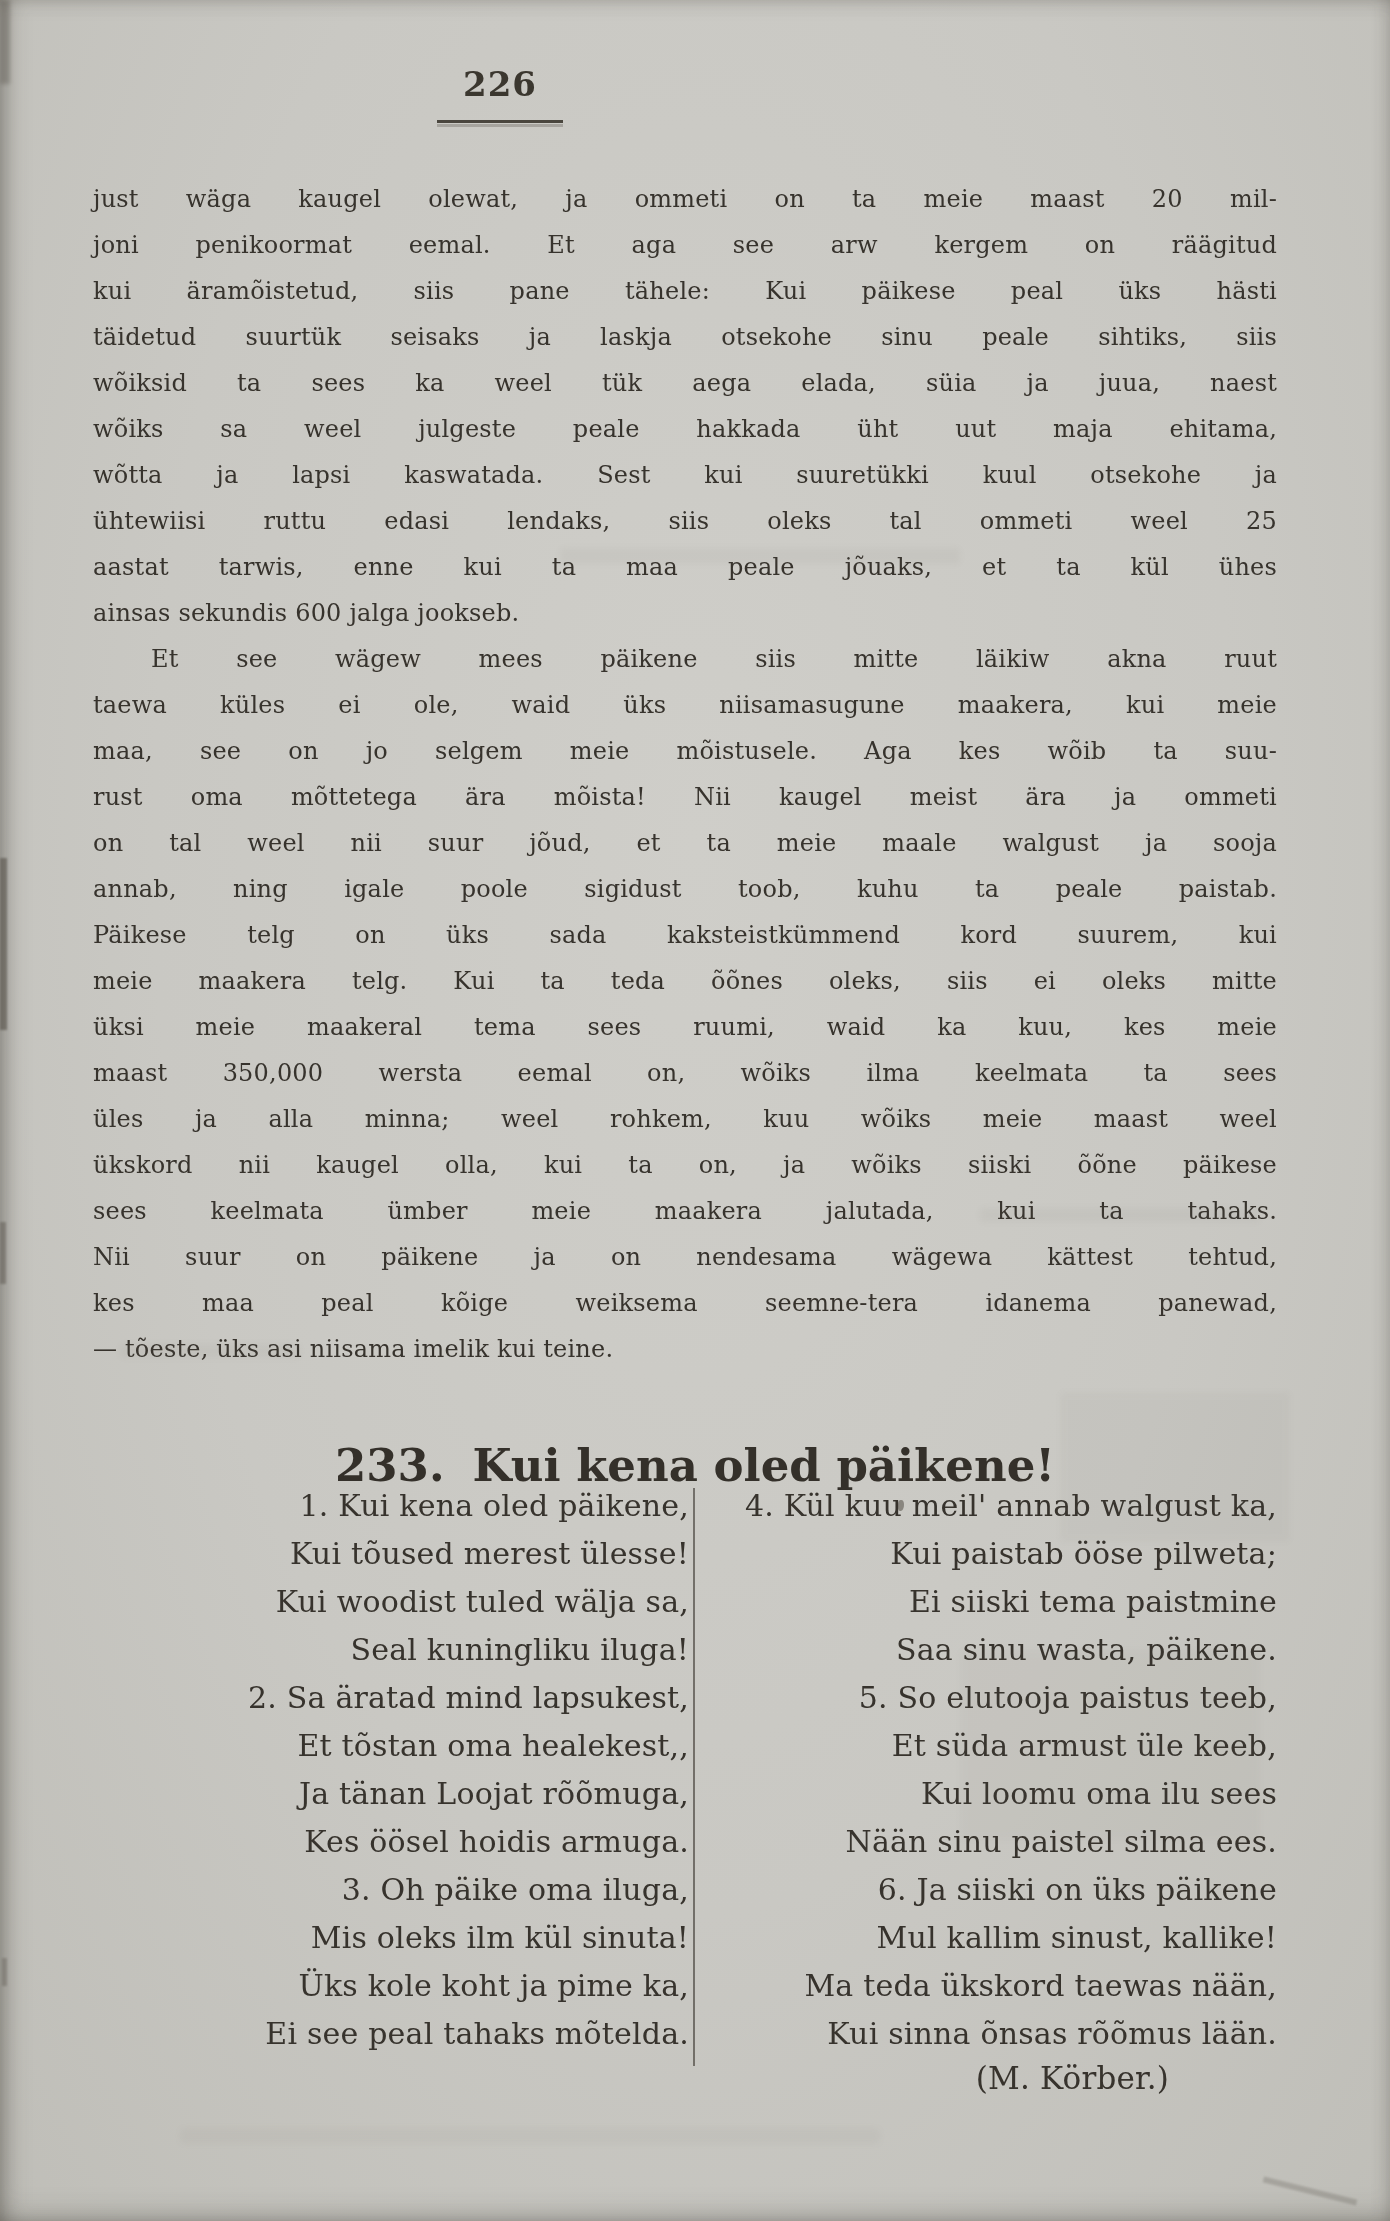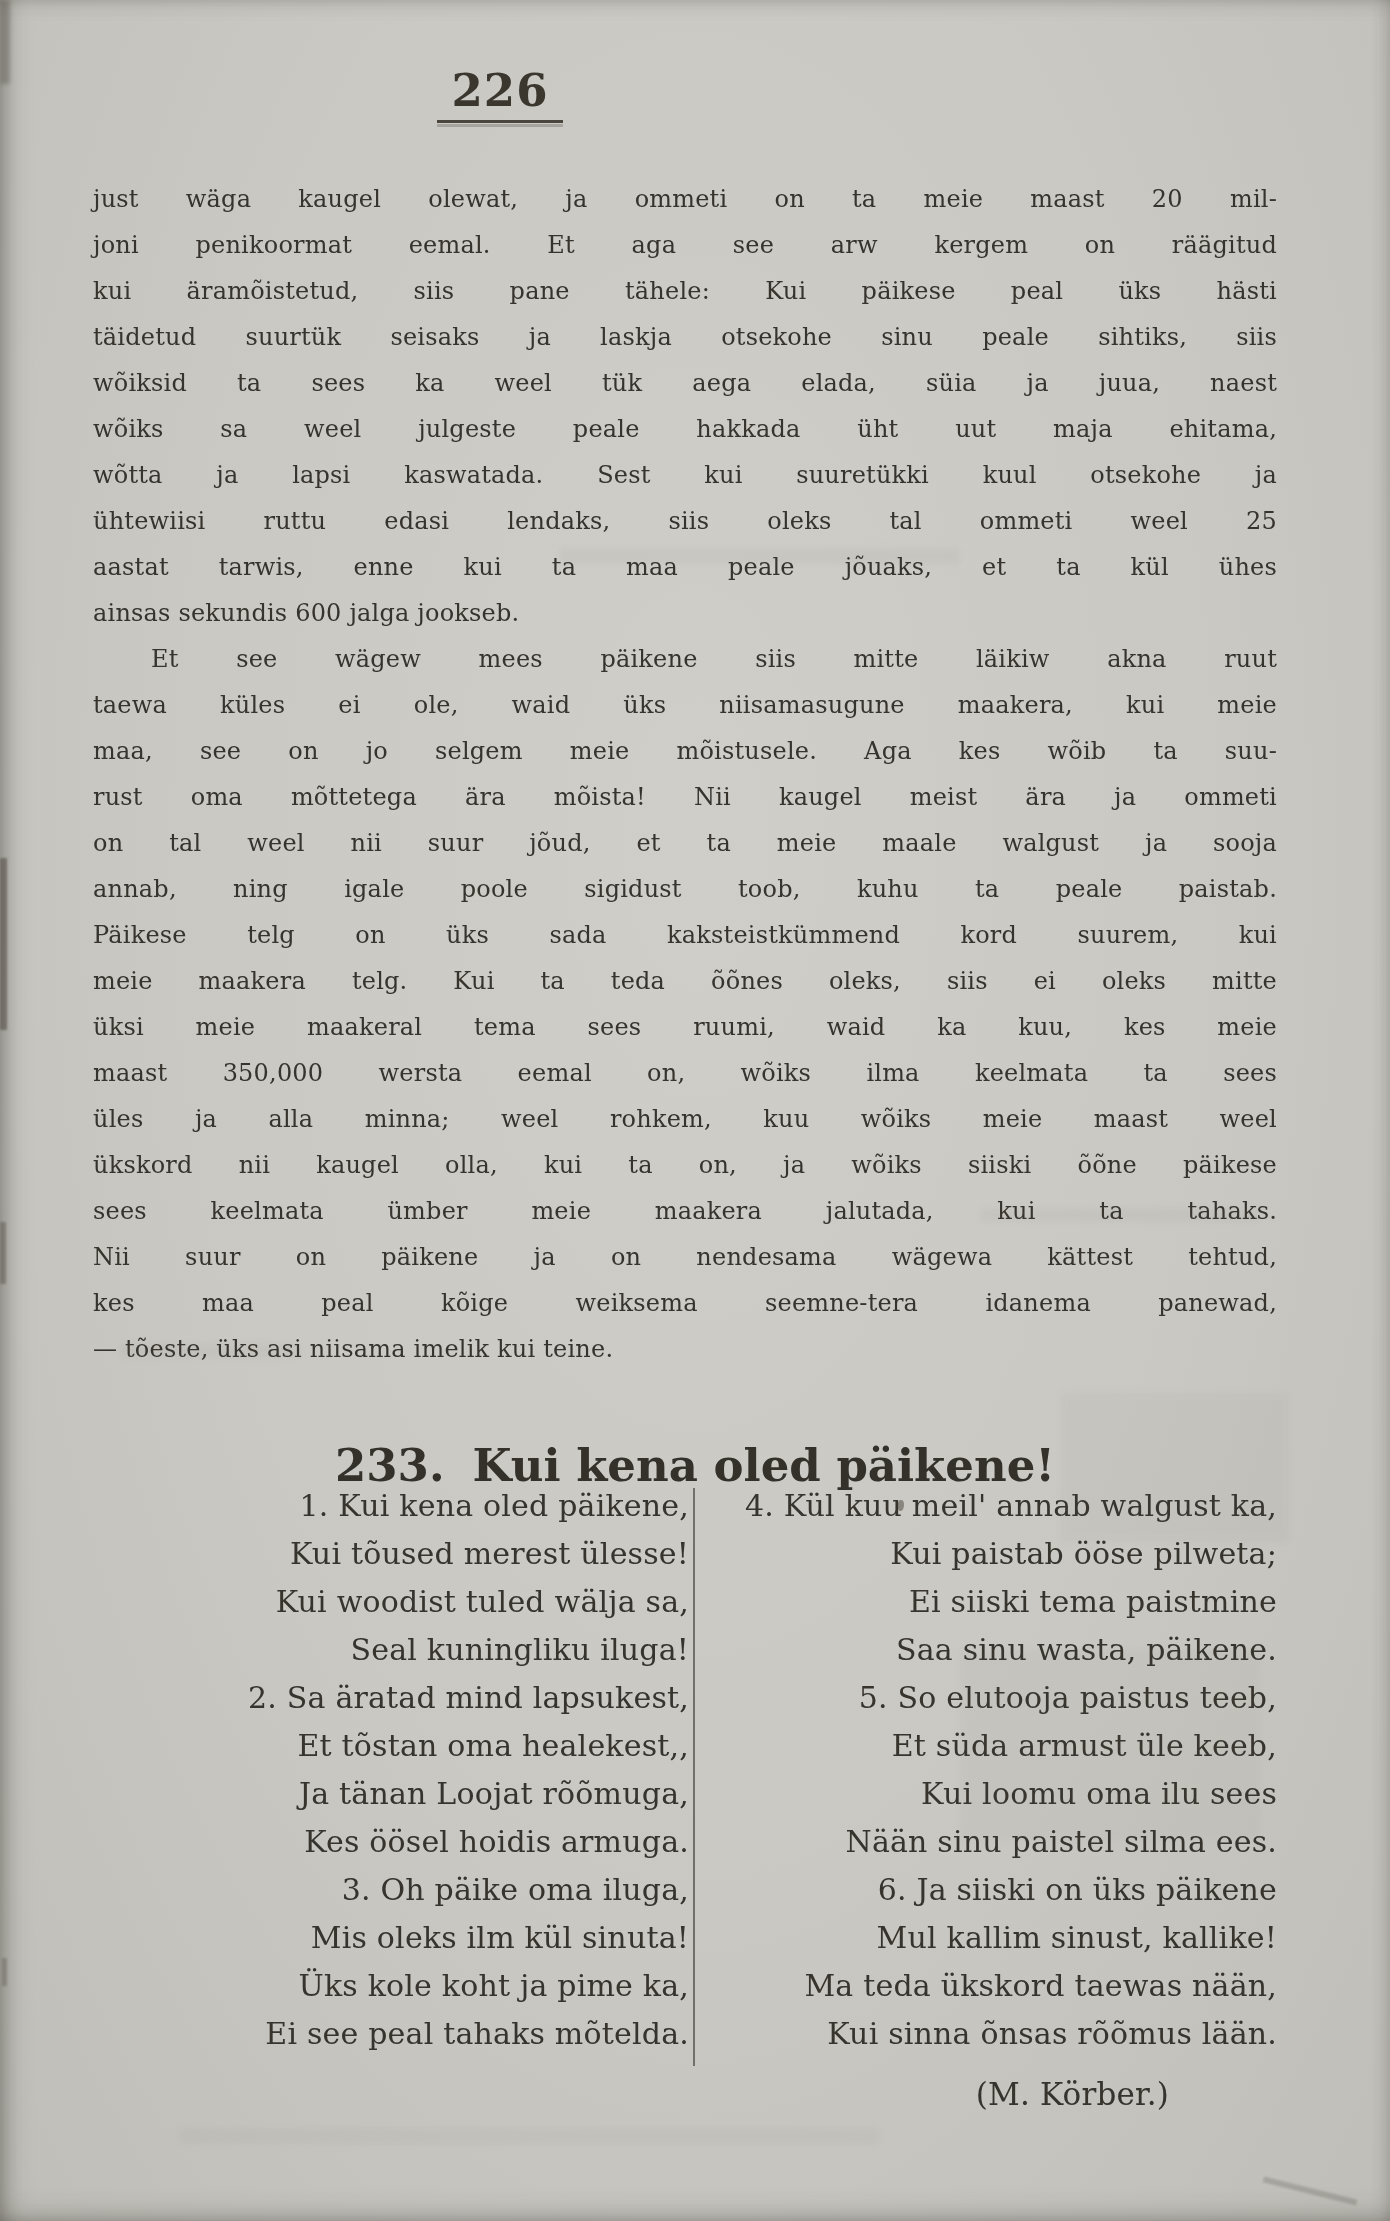--- a/index.html
+++ b/index.html
@@ -17,21 +17,21 @@
     box-shadow:
       inset 16px 0 26px -14px rgba(58,53,46,.5),
       inset -12px 0 22px -16px rgba(58,53,46,.33),
       inset 0 -18px 32px -20px rgba(58,53,46,.4),
       inset 0 12px 26px -18px rgba(58,53,46,.28);
   }
 
   
   .page-number{
     position:absolute;top:64px;left:0;width:1000px;
-    text-align:center;font-size:45px;font-weight:bold;letter-spacing:1px;
+    text-align:center;font-size:34px;font-weight:bold;letter-spacing:1px;
     color:#3b372f;
   }
   .page-number-rule{
     position:absolute;top:120px;left:437px;width:126px;height:3px;
     background:#4a463e;
     box-shadow:0 4px 0 rgba(74,70,62,.28);
   }
 
   
   .body-text{
@@ -60,21 +60,21 @@
   .poem-col{position:absolute;top:0;}
   .poem-col.left{left:38px;width:548px;}
   .poem-col.right{left:614px;width:560px;}
   .poem-col .line{text-align:right;}
   .poem-col .line.stanza-start{text-indent:26px;}
   .poem-divider{
     position:absolute;left:590px;top:6px;width:2px;height:578px;
     background:rgba(56,51,45,.6);
   }
   .signature{
-    position:absolute;top:588px;left:614px;width:452px;
+    position:absolute;top:572px;left:614px;width:452px;
     text-align:right;font-size:31px;
   }
 
   
   .artifact{position:absolute;background:#474139;pointer-events:none;}
   .a-edge1{left:0;top:858px;width:7px;height:172px;opacity:.5;filter:blur(1px);}
   .a-edge2{left:0;top:1222px;width:6px;height:62px;opacity:.38;filter:blur(1px);}
   .a-edge3{left:2px;top:1958px;width:5px;height:28px;opacity:.28;filter:blur(1px);}
   .a-corner{left:1262px;top:2188px;width:96px;height:6px;opacity:.22;transform:rotate(14deg);filter:blur(1px);}
   .a-top{left:0;top:0;width:10px;height:84px;opacity:.3;filter:blur(2px);}

